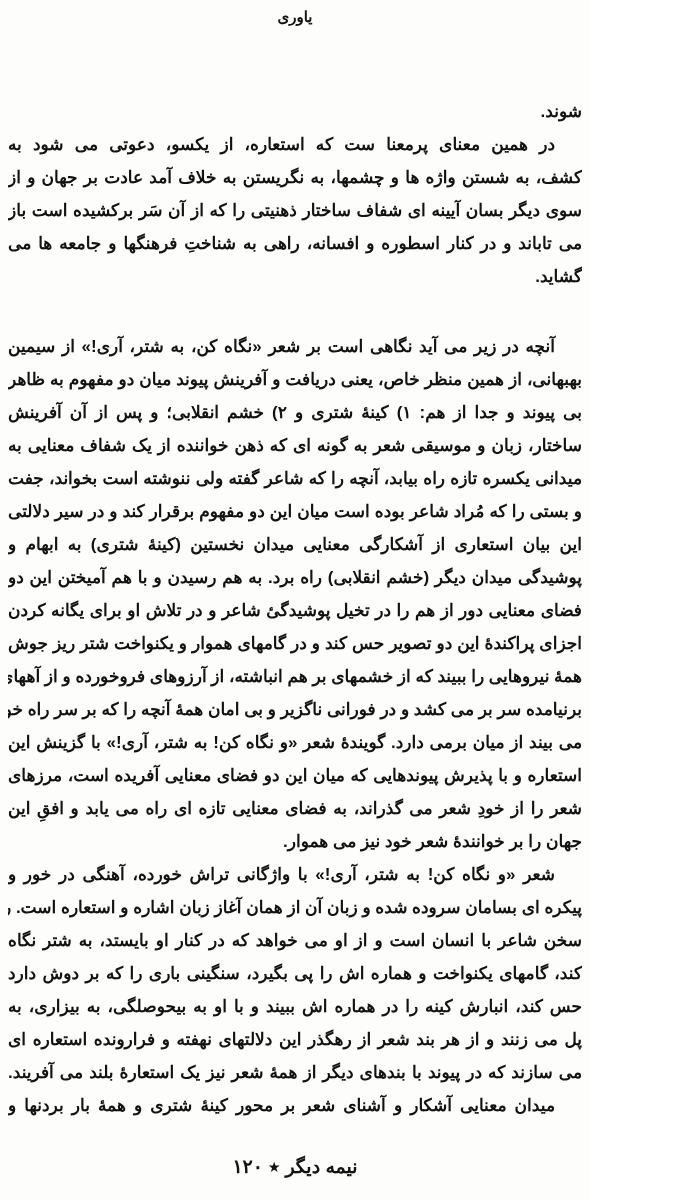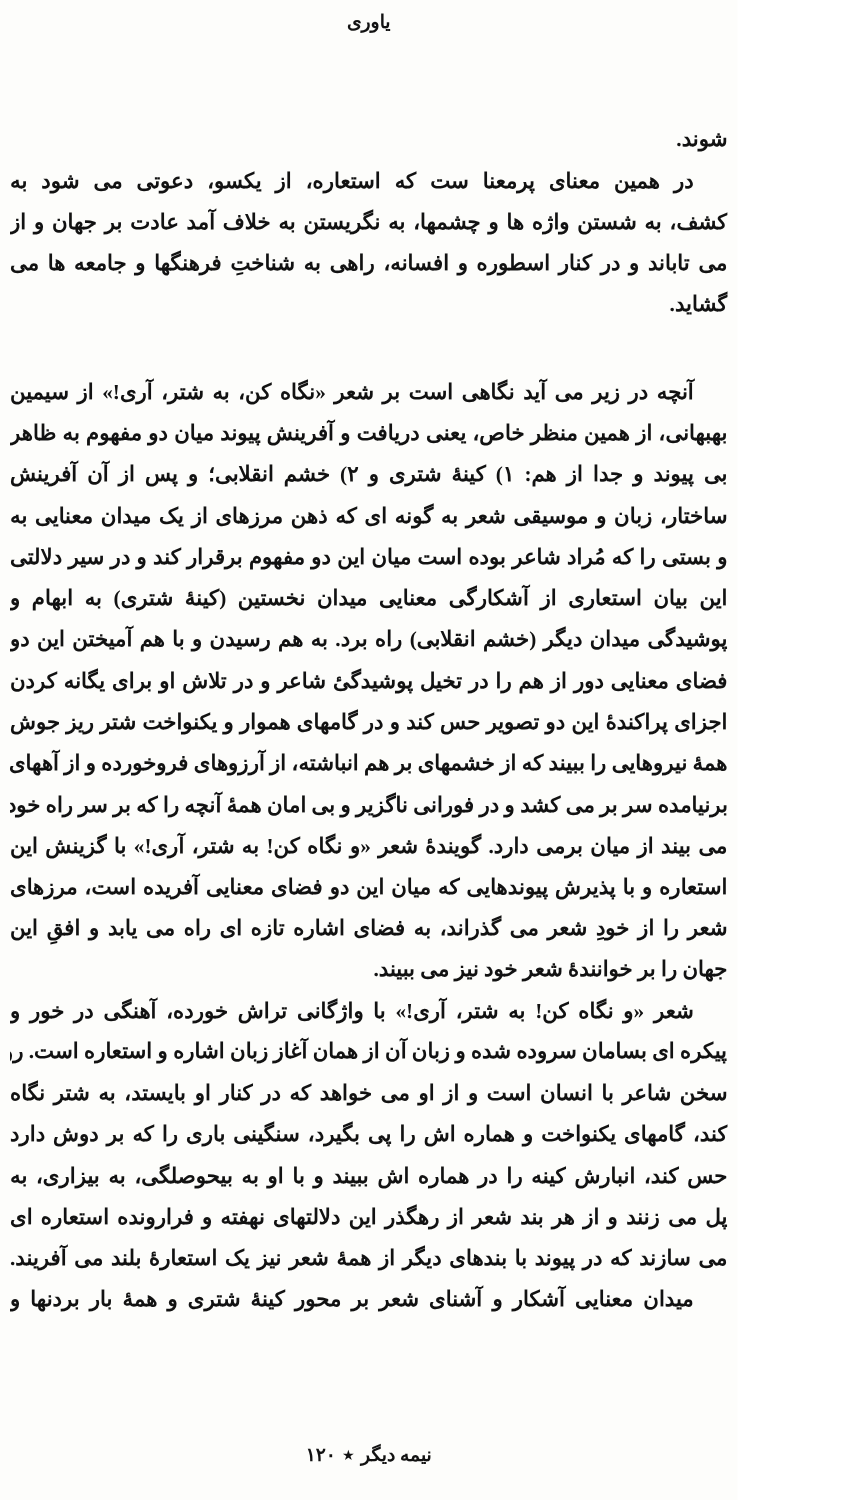--- a/index.html
+++ b/index.html
@@ -1,21 +1,21 @@
 <!DOCTYPE html>
 <html lang="fa"><head>
 <meta charset="utf-8">
 <style>
   html,body{margin:0;padding:0;}
   .page{
     position:relative;
     width:590px;height:1200px;
     background:#fdfdfb;
     color:#121212;
-    font-family:Liberation Serif, serif;
+    font-family:Liberation Sans, sans-serif;
     overflow:hidden;
   }
   .running-header{
     position:absolute;top:8px;left:0;width:100%;
     text-align:center;
     font-size:15px;font-weight:bold;
     direction:rtl;
   }
   .body-text{
     position:absolute;top:95px;right:8px;left:8px;
@@ -39,52 +39,54 @@
   .line.indent{
     padding-right:27px;
   }
   .line.gap-before{
     margin-top:37px;
   }
   .page-footer{
     position:absolute;top:1155px;left:0;width:100%;
     text-align:center;
     direction:rtl;
-    font-size:15px;font-weight:bold;
+    font-size:19px;font-weight:bold;
   }
   .page-footer span{padding:0 3px;}
 </style>
 </head>
 <body>
 
 <div class="page">
 
   <div class="running-header">یاوری</div>
 
   <div class="body-text">
     <div class="line last">شوند.</div>
     <div class="line indent">در همین معنای پرمعنا ست که استعاره، از یکسو، دعوتی می شود به</div>
     <div class="line">کشف، به شستن واژه ها و چشمها، به نگریستن به خلاف آمد عادت بر جهان و از</div>
+    <div class="line">سوی دیگر بسان آیینه ای شفاف ساختار ذهنیتی را که از آن سَر برکشیده است باز</div>
     <div class="line">می تاباند و در کنار اسطوره و افسانه، راهی به شناختِ فرهنگها و جامعه ها می</div>
     <div class="line last">گشاید.</div>
     <div class="line indent gap-before">آنچه در زیر می آید نگاهی است بر شعر «نگاه کن، به شتر، آری!» از سیمین</div>
     <div class="line">بهبهانی، از همین منظر خاص، یعنی دریافت و آفرینش پیوند میان دو مفهوم به ظاهر</div>
     <div class="line">بی پیوند و جدا از هم: ۱) کینهٔ شتری و ۲) خشم انقلابی؛ و پس از آن آفرینش</div>
-    <div class="line">ساختار، زبان و موسیقی شعر به گونه ای که ذهن مرزهای از یک میدان معنایی به</div>
+    <div class="line">ساختار، زبان و موسیقی شعر به گونه ای که ذهن خواننده از یک شفاف معنایی به</div>
+    <div class="line">میدانی یکسره تازه راه بیابد، آنچه را که شاعر گفته ولی ننوشته است بخواند، جفت</div>
     <div class="line">و بستی را که مُراد شاعر بوده است میان این دو مفهوم برقرار کند و در سیر دلالتی</div>
     <div class="line">این بیان استعاری از آشکارگی معنایی میدان نخستین (کینهٔ شتری) به ابهام و</div>
     <div class="line">پوشیدگی میدان دیگر (خشم انقلابی) راه برد. به هم رسیدن و با هم آمیختن این دو</div>
     <div class="line">فضای معنایی دور از هم را در تخیل پوشیدگیٔ شاعر و در تلاش او برای یگانه کردن</div>
     <div class="line">اجزای پراکندهٔ این دو تصویر حس کند و در گامهای هموار و یکنواخت شتر ریز جوش</div>
     <div class="line">همهٔ نیروهایی را ببیند که از خشمهای بر هم انباشته، از آرزوهای فروخورده و از آههای</div>
     <div class="line">برنیامده سر بر می کشد و در فورانی ناگزیر و بی امان همهٔ آنچه را که بر سر راه خود</div>
     <div class="line">می بیند از میان برمی دارد. گویندهٔ شعر «و نگاه کن! به شتر، آری!» با گزینش این</div>
     <div class="line">استعاره و با پذیرش پیوندهایی که میان این دو فضای معنایی آفریده است، مرزهای</div>
-    <div class="line">شعر را از خودِ شعر می گذراند، به فضای اشاره تازه ای راه می یابد و افقِ این</div>
-    <div class="line last">جهان را بر خوانندهٔ شعر خود نیز می ببیند.</div>
+    <div class="line">شعر را از خودِ شعر می گذراند، به فضای معنایی تازه ای راه می یابد و افقِ این</div>
+    <div class="line last">جهان را بر خوانندهٔ شعر خود نیز می هموار.</div>
     <div class="line indent">شعر «و نگاه کن! به شتر، آری!» با واژگانی تراش خورده، آهنگی در خور و</div>
     <div class="line">پیکره ای بسامان سروده شده و زبان آن از همان آغاز زبان اشاره و استعاره است. روی</div>
     <div class="line">سخن شاعر با انسان است و از او می خواهد که در کنار او بایستد، به شتر نگاه</div>
     <div class="line">کند، گامهای یکنواخت و هماره اش را پی بگیرد، سنگینی باری را که بر دوش دارد</div>
     <div class="line">حس کند، انبارش کینه را در هماره اش ببیند و با او به بیحوصلگی، به بیزاری، به</div>
     <div class="line">پل می زنند و از هر بند شعر از رهگذر این دلالتهای نهفته و فرارونده استعاره ای</div>
     <div class="line">می سازند که در پیوند با بندهای دیگر از همهٔ شعر نیز یک استعارهٔ بلند می آفریند.</div>
     <div class="line indent">میدان معنایی آشکار و آشنای شعر بر محور کینهٔ شتری و همهٔ بار بردنها و</div>
   </div>
 

